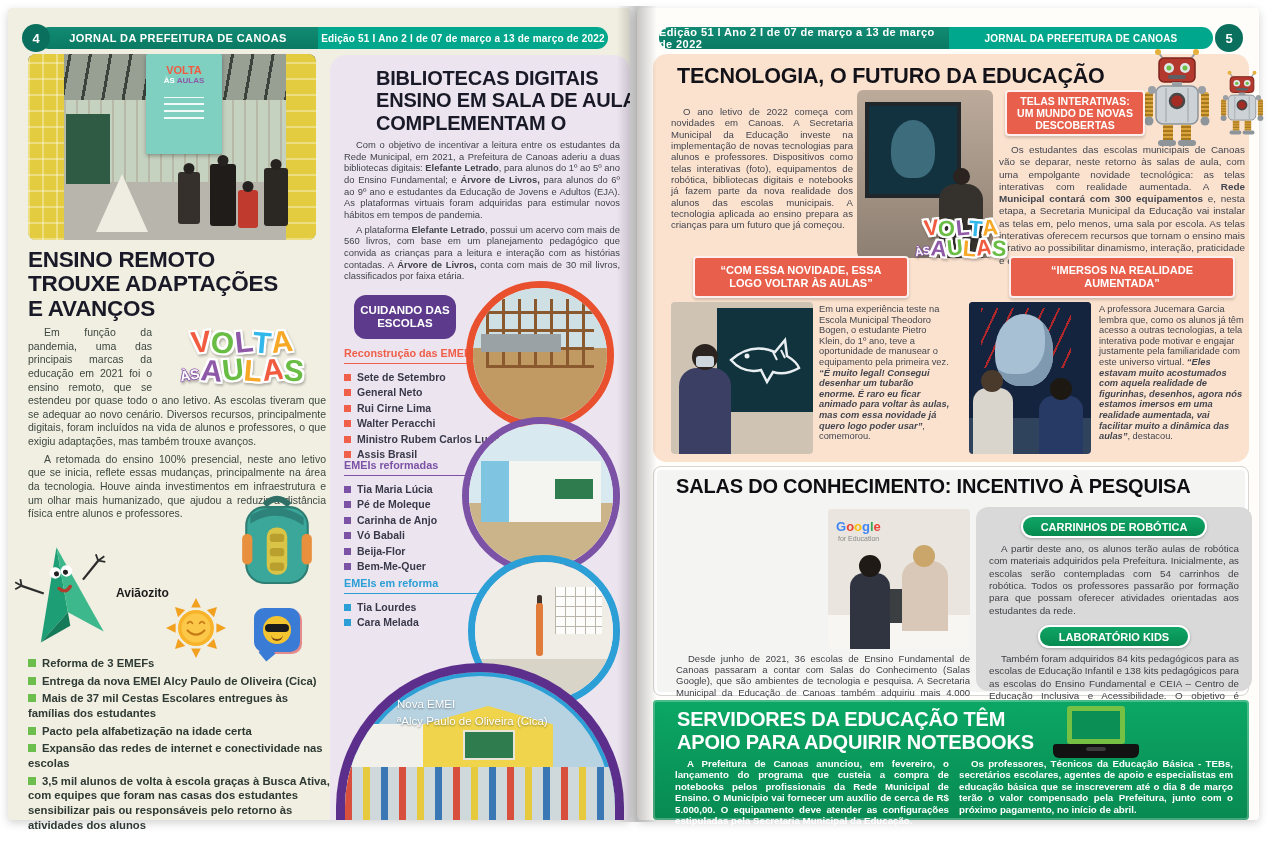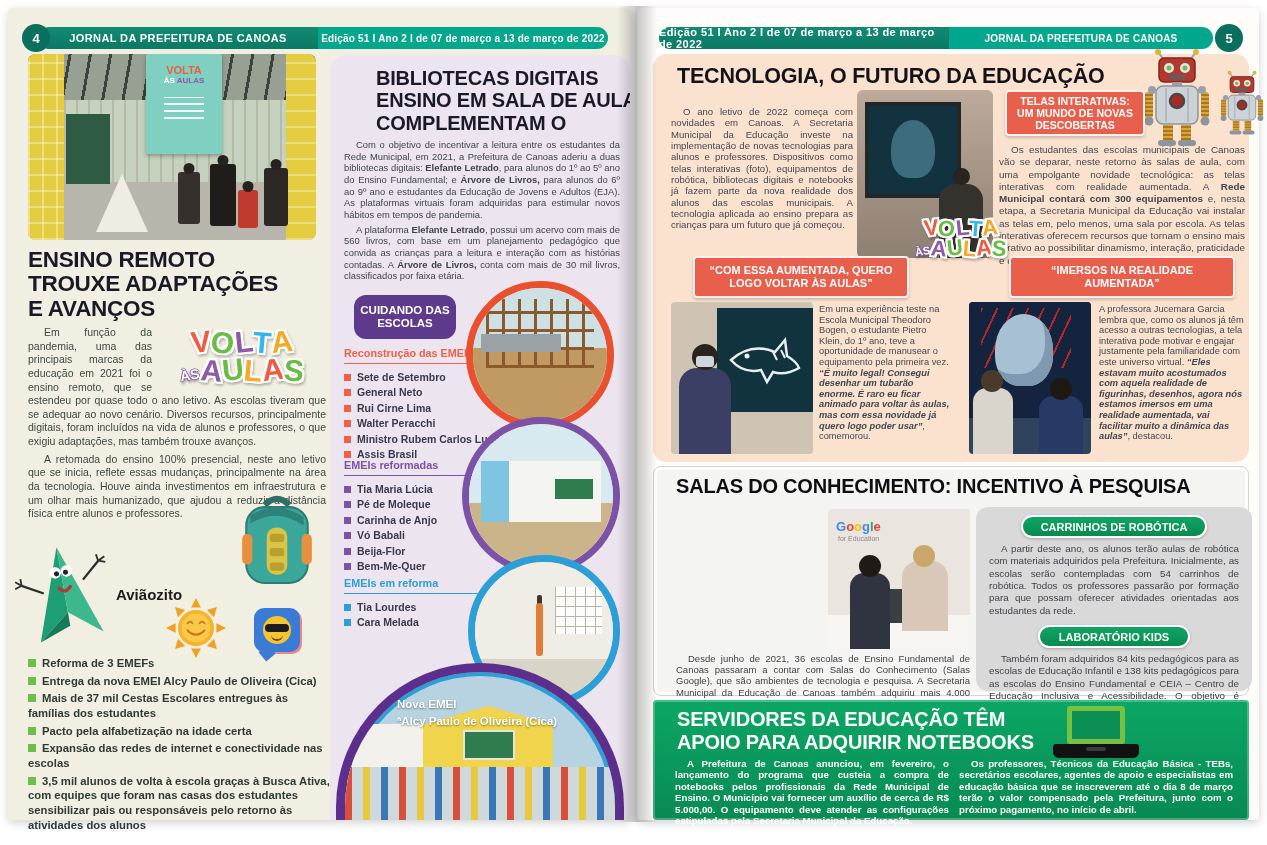--- a/index.html
+++ b/index.html
@@ -71,21 +71,21 @@
 
   
   .invest { position:absolute; left:0; top:486px; width:320px; height:172px; }
   .investBubble { position:absolute; left:78px; top:6px; width:126px; padding:9px 7px; background:#2eb2a2;
                   border-radius:20px; color:#fff; font-weight:800; font-size:11.5px; line-height:1.15; text-align:center;
                   box-shadow:0 2px 3px rgba(0,0,0,.2); }
   .investBubble:after { content:""; position:absolute; right:26px; bottom:-7px; width:16px; height:16px;
                         background:#2eb2a2; transform:rotate(55deg); }
   .planeIco { position:absolute; left:2px; top:42px; width:114px; height:116px; }
   .backpackIco { position:absolute; left:228px; top:-2px; width:82px; height:104px; }
-  .mascotLabel { position:absolute; left:108px; top:92px; font-size:15px; font-weight:900; color:#1c1c1c; }
+  .mascotLabel { position:absolute; left:108px; top:92px; font-size:12px; font-weight:900; color:#1c1c1c; }
   .sunIco { position:absolute; left:158px; top:104px; width:60px; height:60px; }
   .emojiBubble { position:absolute; left:246px; top:114px; width:46px; height:44px; background:#3a7bd5;
                  border-radius:10px; box-shadow:2px 2px 0 #e58a8a; }
   .emojiBubble:after { content:""; position:absolute; left:7px; bottom:-7px; width:12px; height:12px;
                        background:#3a7bd5; transform:rotate(50deg); }
   .emojiFace { position:absolute; left:9px; top:8px; width:28px; height:28px; border-radius:50%; background:#f5c called; }
   .emojiFace { background:#f5c431; }
   .emojiFace:before { content:""; position:absolute; left:2px; top:8px; width:24px; height:8px; border-radius:4px; background:#1c1c1c; }
   .emojiFace:after { content:""; position:absolute; left:8px; bottom:3px; width:12px; height:6px;
                      border-bottom:2px solid #7a4a12; border-radius:0 0 10px 10px; }
@@ -133,21 +133,21 @@
   .ph-paint { width:100%; height:100%; background:linear-gradient(180deg,#efede6 0 70%,#d8d4c8 70% 100%); position:relative; }
   .ph-paint:before { content:""; position:absolute; right:8%; top:18%; width:34%; height:34%; background:#fcfcfa;
        background-image:linear-gradient(90deg,#b9b5a8 1px,rgba(0,0,0,0) 1px),linear-gradient(0deg,#b9b5a8 1px,rgba(0,0,0,0) 1px);
        background-size:10px 10px; }
   .ph-paint:after { content:""; position:absolute; left:44%; top:30%; width:7px; height:38%; background:#e07b3a; border-radius:3px;
        box-shadow:0 -9px 0 -1px #40342c; }
 
   .arch { position:absolute; left:6px; top:608px; width:288px; height:160px; z-index:6;
           border-radius:145px 145px 0 0; border:9px solid #5d2f8c; border-bottom:none;
           box-shadow:inset 0 0 0 4px #2b9fd6; overflow:hidden; background:#b7d3e2; }
-  .archCap { position:absolute; left:52px; top:24px; z-index:7; color:#fff; font-weight:700; font-size:11.5px;
+  .archCap { position:absolute; left:52px; top:24px; z-index:7; color:#fff; font-weight:400; font-size:11.5px;
              line-height:1.5; text-shadow:0 1px 2px rgba(0,0,0,.45); }
   .ph-emei { position:absolute; inset:0; }
   .ph-emei .bldL { position:absolute; left:0; top:52px; width:80px; height:60px; background:#f1f0ea; }
   .ph-emei .bldY { position:absolute; left:78px; top:34px; width:130px; height:84px; background:#efd44c;
                    clip-path:polygon(0 22%,50% 0,100% 22%,100% 100%,0 100%); }
   .ph-emei .sign { position:absolute; left:118px; top:58px; width:52px; height:30px; background:#2f7d4f; border:2px solid #e8e4d8; }
   .ph-emei .fence { position:absolute; left:0; bottom:0; width:100%; height:56px; background:#cfd8da;
        background-image:repeating-linear-gradient(90deg,#d94f3d 0 7px,rgba(0,0,0,0) 7px 18px,#e7c93e 18px 25px,rgba(0,0,0,0) 25px 36px,#3a78b5 36px 43px,rgba(0,0,0,0) 43px 54px); }
   .ph-emei .rail { position:absolute; left:0; bottom:50px; width:100%; height:6px; background:#3a78b5; }
 
@@ -472,21 +472,21 @@
       <p class="introTec">O ano letivo de 2022 começa com novidades em Canoas. A Secretaria Municipal da Educação investe na implementação de novas tecnologias para alunos e professores. Dispositivos como telas interativas (foto), equipamentos de robótica, bibliotecas digitais e notebooks já fazem parte da nova realidade dos alunos das escolas municipais. A tecnologia aplicada ao ensino prepara as crianças para um futuro que já começou.</p>
 
       <div class="photoClass">
         <div class="scr"></div>
         <div class="t1"></div>
       </div>
 
       <div class="badgeRed badgeTelas">TELAS INTERATIVAS: UM MUNDO DE NOVAS DESCOBERTAS</div>
       <p class="telasText"><span>Os estudantes das escolas municipais de Canoas vão se deparar, neste retorno às salas de aula, com uma empolgante novidade tecnológica: as telas interativas com realidade aumentada. A </span><span class="b">Rede Municipal contará com 300 equipamentos</span><span> e, nesta etapa, a Secretaria Municipal da Educação vai instalar as telas em, pelo menos, uma sala por escola. As telas interativas oferecem recursos que tornam o ensino mais atrativo ao possibilitar dinamismo, interação, praticidade e experiências lúdicas.</span></p>
 
-      <div class="badgeRed q1badge">“COM ESSA AUMENTADA, QUERO LOGO VOLTAR ÀS AULAS”</div>
+      <div class="badgeRed q1badge">“COM ESSA NOVIDADE, ESSA LOGO VOLTAR ÀS AULAS”</div>
       <div class="qphoto q1photo">
         <div class="scr">
           <svg viewBox="0 0 96 104" style="width:100%;height:100%;">
             <path d="M14 52 q20 -18 44 -8 l10 -12 2 16 q10 6 12 12 q-14 8 -26 4 l-6 10 -6 -12 q-18 4 -30 -10 z" fill="none" stroke="#e8eef2" stroke-width="2.5"></path>
             <circle cx="30" cy="48" r="2.5" fill="#e8eef2"></circle>
             <path d="M56 44 l4 8 m4 -10 l4 8" stroke="#e8eef2" stroke-width="2"></path>
           </svg>
         </div>
         <div class="boy"></div>
       </div>

